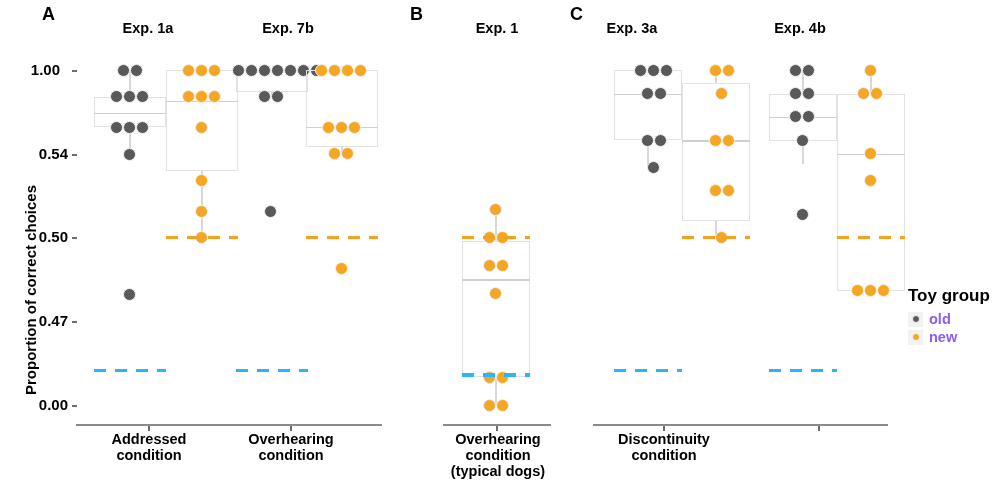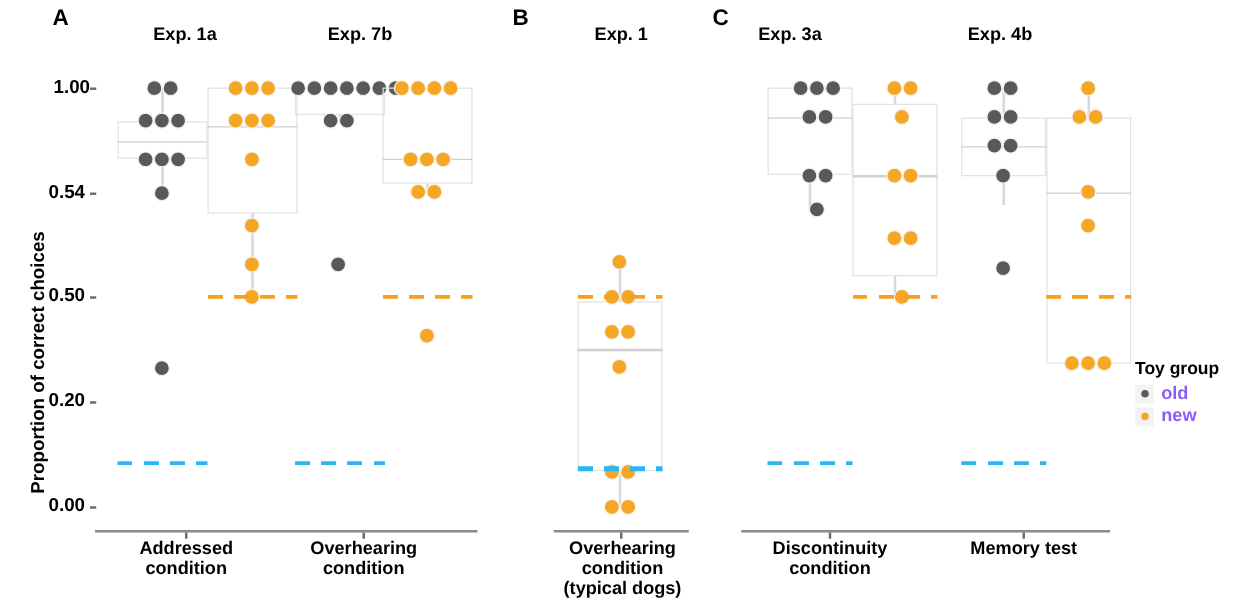--- a/index.html
+++ b/index.html
@@ -32,40 +32,40 @@
   .pt.old{background:#595959;}
   .pt.new{background:#F5A623;}
 
   .dash{position:absolute;height:3.4px;}
   .dash.orange{background:repeating-linear-gradient(90deg,
       #F5A01E 0px,#F5A01E 12px,transparent 12px,transparent 21px);}
   .dash.blue{background:repeating-linear-gradient(90deg,
       #29B6F6 0px,#29B6F6 12px,transparent 12px,transparent 21px);}
 
   .legend{position:absolute;}
-  .legend-title{font-weight:bold;font-size:14px;color:#000;margin-bottom:5px;
+  .legend-title{font-weight:bold;font-size:17px;color:#000;margin-bottom:5px;
                 white-space:nowrap;}
   .legend-row{display:flex;align-items:center;margin-bottom:2px;}
   .legend-key{width:15px;height:15px;background:#f2f2f2;display:flex;
               align-items:center;justify-content:center;margin-right:6px;}
   .legend-dot{width:8px;height:8px;border-radius:50%;border:0.8px solid #f2f2f2;
               box-sizing:border-box;}
   .legend-label{font-weight:bold;font-size:14.5px;color:#8b5cf6;}
 </style>
 </head>
 <body>
 
 <div id="fig">
 
   <div class="ylabel" style="left:22px;top:395px;">Proportion of correct choices</div>
 
-  <div class="ytick-label" style="left:22px;top:61px;width:50px;">1.00</div>
+  <div class="ytick-label" style="left:10px;top:61px;width:50px;">1.00</div>
   <div class="ytick-label" style="left:18px;top:145px;width:50px;">0.54</div>
   <div class="ytick-label" style="left:18px;top:228px;width:50px;">0.50</div>
-  <div class="ytick-label" style="left:18px;top:312px;width:50px;">0.20</div>
+  <div class="ytick-label" style="left:18px;top:312px;width:50px;">0.47</div>
   <div class="ytick-label" style="left:18px;top:396px;width:50px;">0.00</div>
 
   <div class="ytick-mark" style="left:72px;top:70px;"></div>
   <div class="ytick-mark" style="left:72px;top:154px;"></div>
   <div class="ytick-mark" style="left:72px;top:237px;"></div>
   <div class="ytick-mark" style="left:72px;top:321px;"></div>
   <div class="ytick-mark" style="left:72px;top:405px;"></div>
 
   <div class="panel-letter" style="left:42px;top:4px;">A</div>
   <div class="facet-title" style="left:88px;top:20px;width:120px;">Exp. 1a</div>
@@ -163,21 +163,20 @@
   <div class="dash blue" style="left:462px;top:373.3px;width:68px;"></div>
 
   <div class="panel-letter" style="left:570px;top:4px;">C</div>
   <div class="facet-title" style="left:572px;top:20px;width:120px;">Exp. 3a</div>
   <div class="facet-title" style="left:740px;top:20px;width:120px;">Exp. 4b</div>
 
   <div class="axis-line" style="left:593px;top:424px;width:295px;"></div>
   <div class="xtick" style="left:663px;top:426px;"></div>
   <div class="xtick" style="left:818px;top:426px;"></div>
   <div class="xtick-label" style="left:603px;top:431px;width:122px;">Discontinuity<br>condition</div>
-  <div class="xtick-label" style="left:758px;top:431px;width:122px;">Memory test</div>
 
   <div class="boxrect" style="left:614px;top:70px;width:68px;height:70.4px;"></div>
   <div class="medline" style="left:614px;top:93.5px;width:68px;"></div>
   <div class="whisker" style="left:647.3px;top:140.4px;height:27.2px;"></div>
   <div class="pt old" style="left:634px;top:63.5px;"></div>
   <div class="pt old" style="left:647px;top:63.5px;"></div>
   <div class="pt old" style="left:660px;top:63.5px;"></div>
   <div class="pt old" style="left:641px;top:86.9px;"></div>
   <div class="pt old" style="left:654px;top:86.9px;"></div>
   <div class="pt old" style="left:641px;top:133.8px;"></div>

